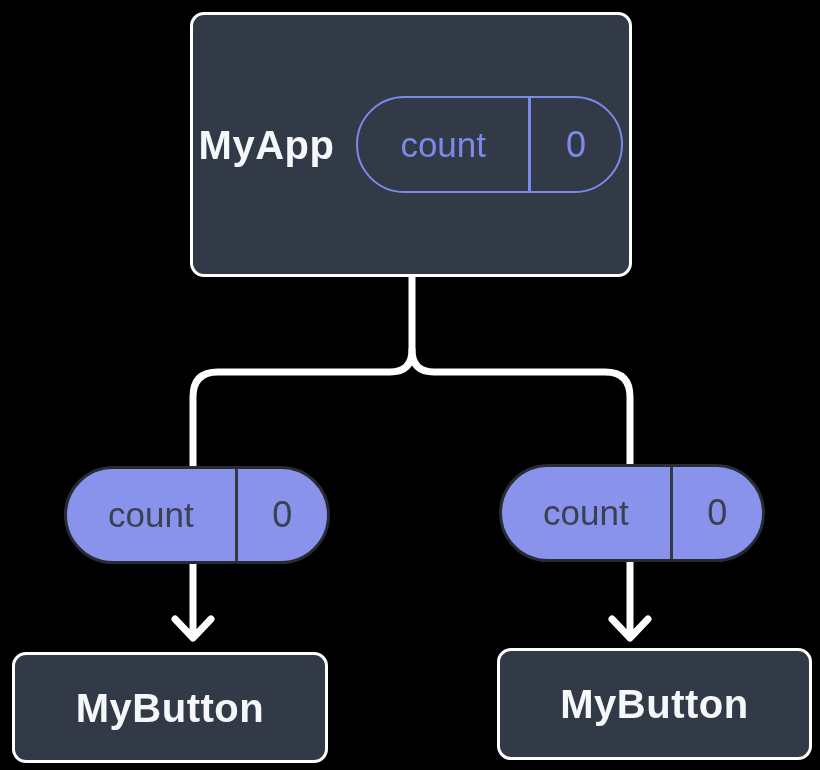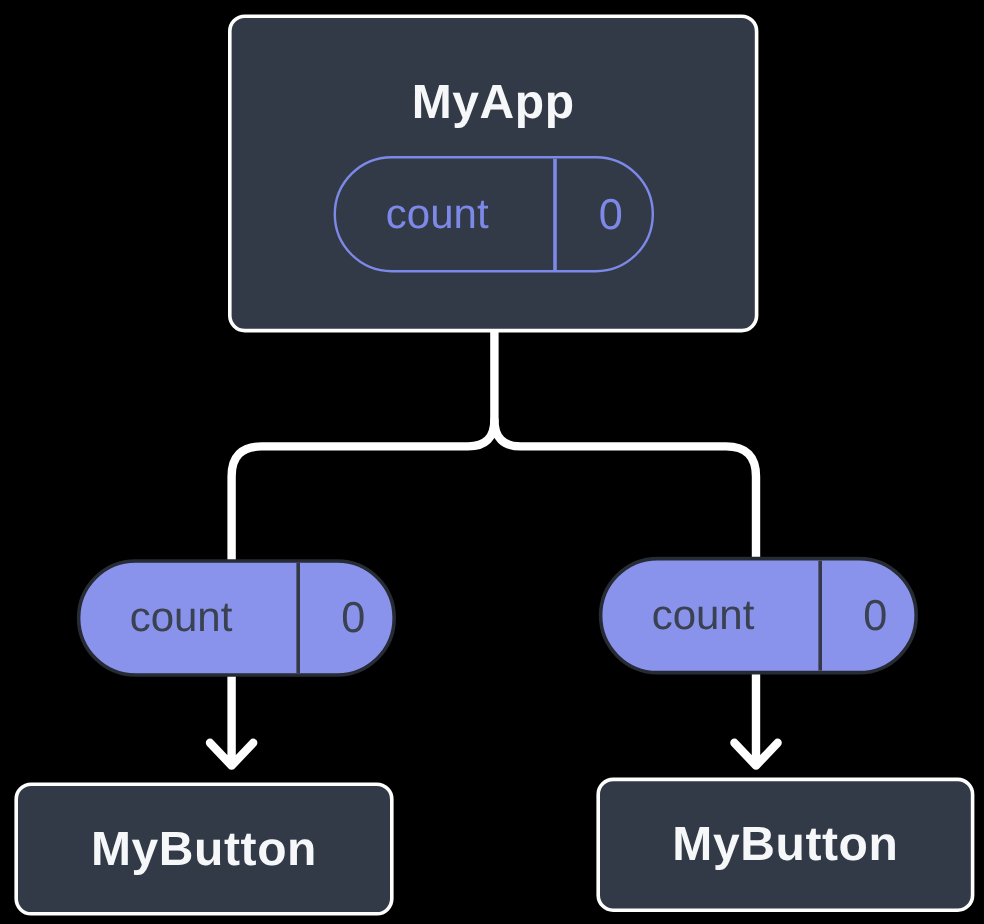--- a/index.html
+++ b/index.html
@@ -27,21 +27,21 @@
     stroke-linecap: round;
     stroke-linejoin: round;
   }
   .node {
     position: absolute;
     box-sizing: border-box;
     background: var(--node-fill, #333a47);
     border: 3.5px solid var(--node-border, #ffffff);
     border-radius: 14px;
     display: flex;
-    flex-direction: column;
+    flex-direction: row;
     align-items: center;
     justify-content: center;
   }
   .node-title {
     color: var(--title-text, #f6f7f9);
     font-size: 40px;
     font-weight: 700;
     letter-spacing: 0.5px;
     line-height: 1.15;
   }
@@ -49,21 +49,20 @@
     left: 190px; top: 12px;
     width: 442px; height: 265px;
     gap: 22px;
   }
   .pill {
     box-sizing: border-box;
     display: flex;
     align-items: stretch;
     border-radius: 50px;
     overflow: hidden;
-    gap: 12px;
   }
   .pill .cell {
     display: flex;
     align-items: center;
     justify-content: center;
     font-size: 35px;
   }
   .pill .cell-label { flex: 0 0 64.5%; }
   .pill .cell-value { flex: 1; font-size: 36px; }
   .state-pill {

